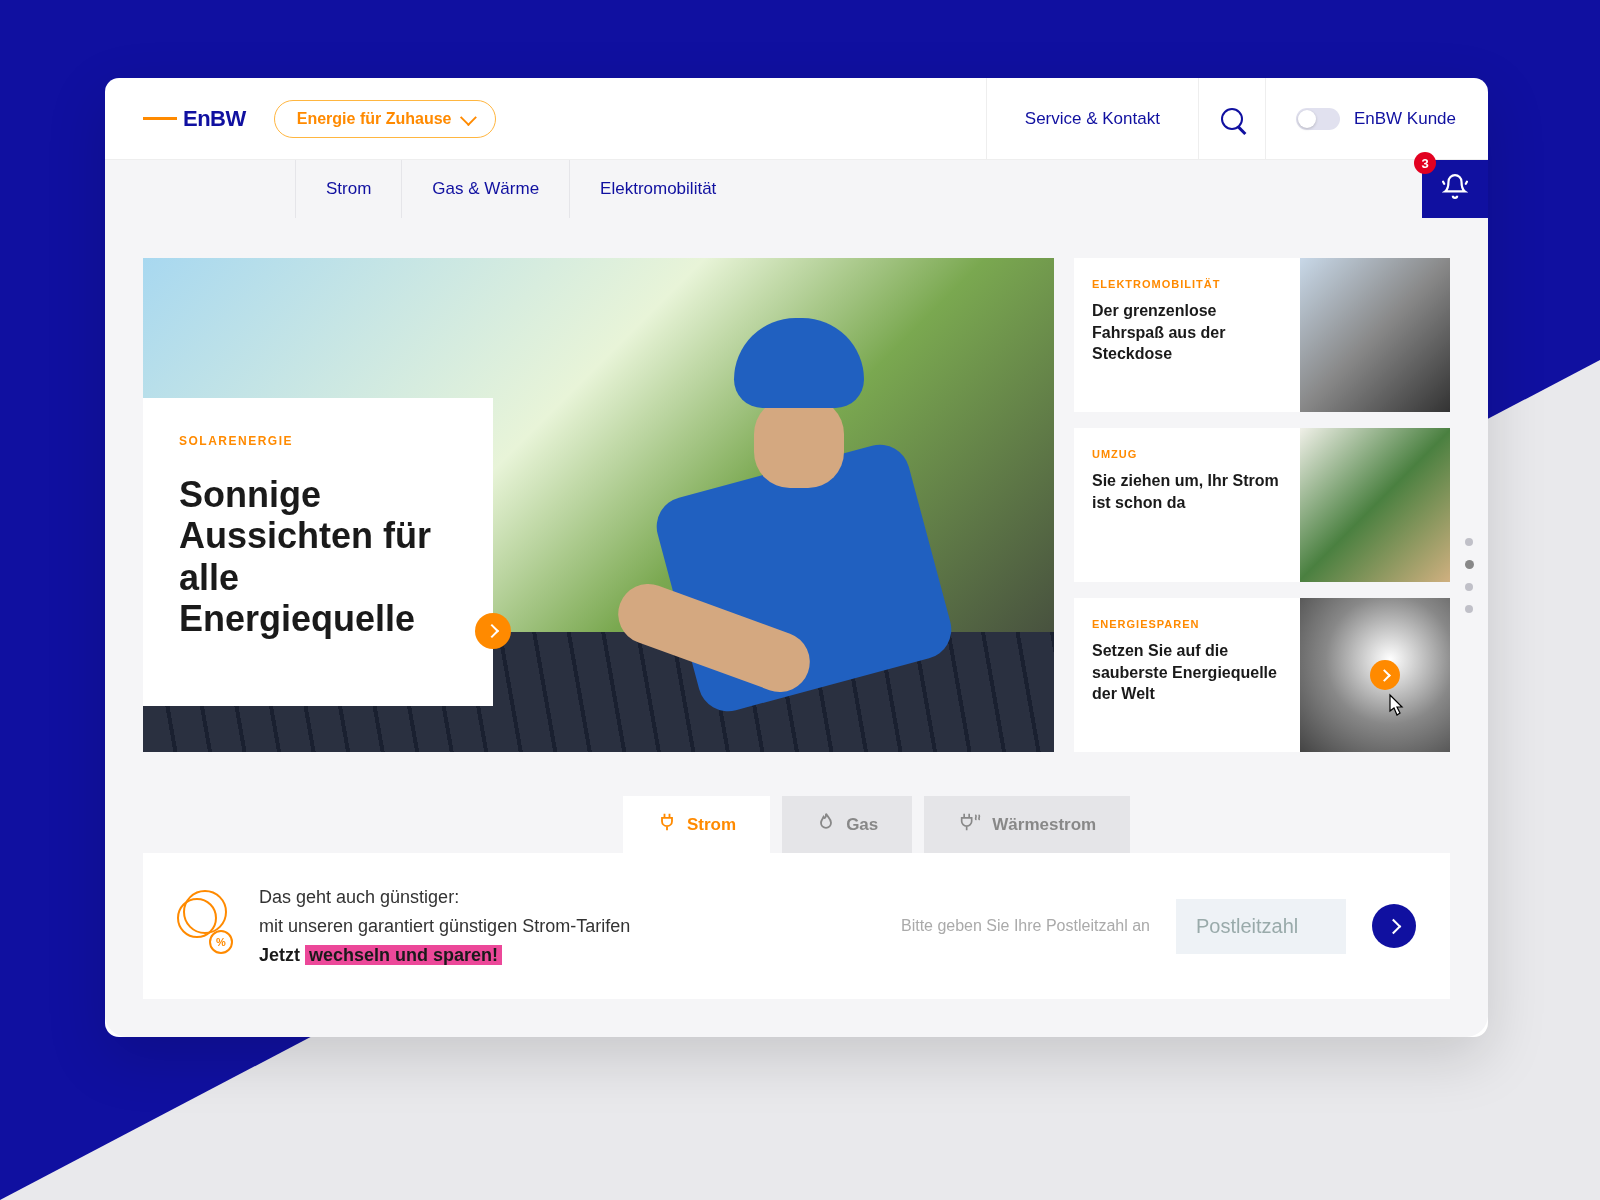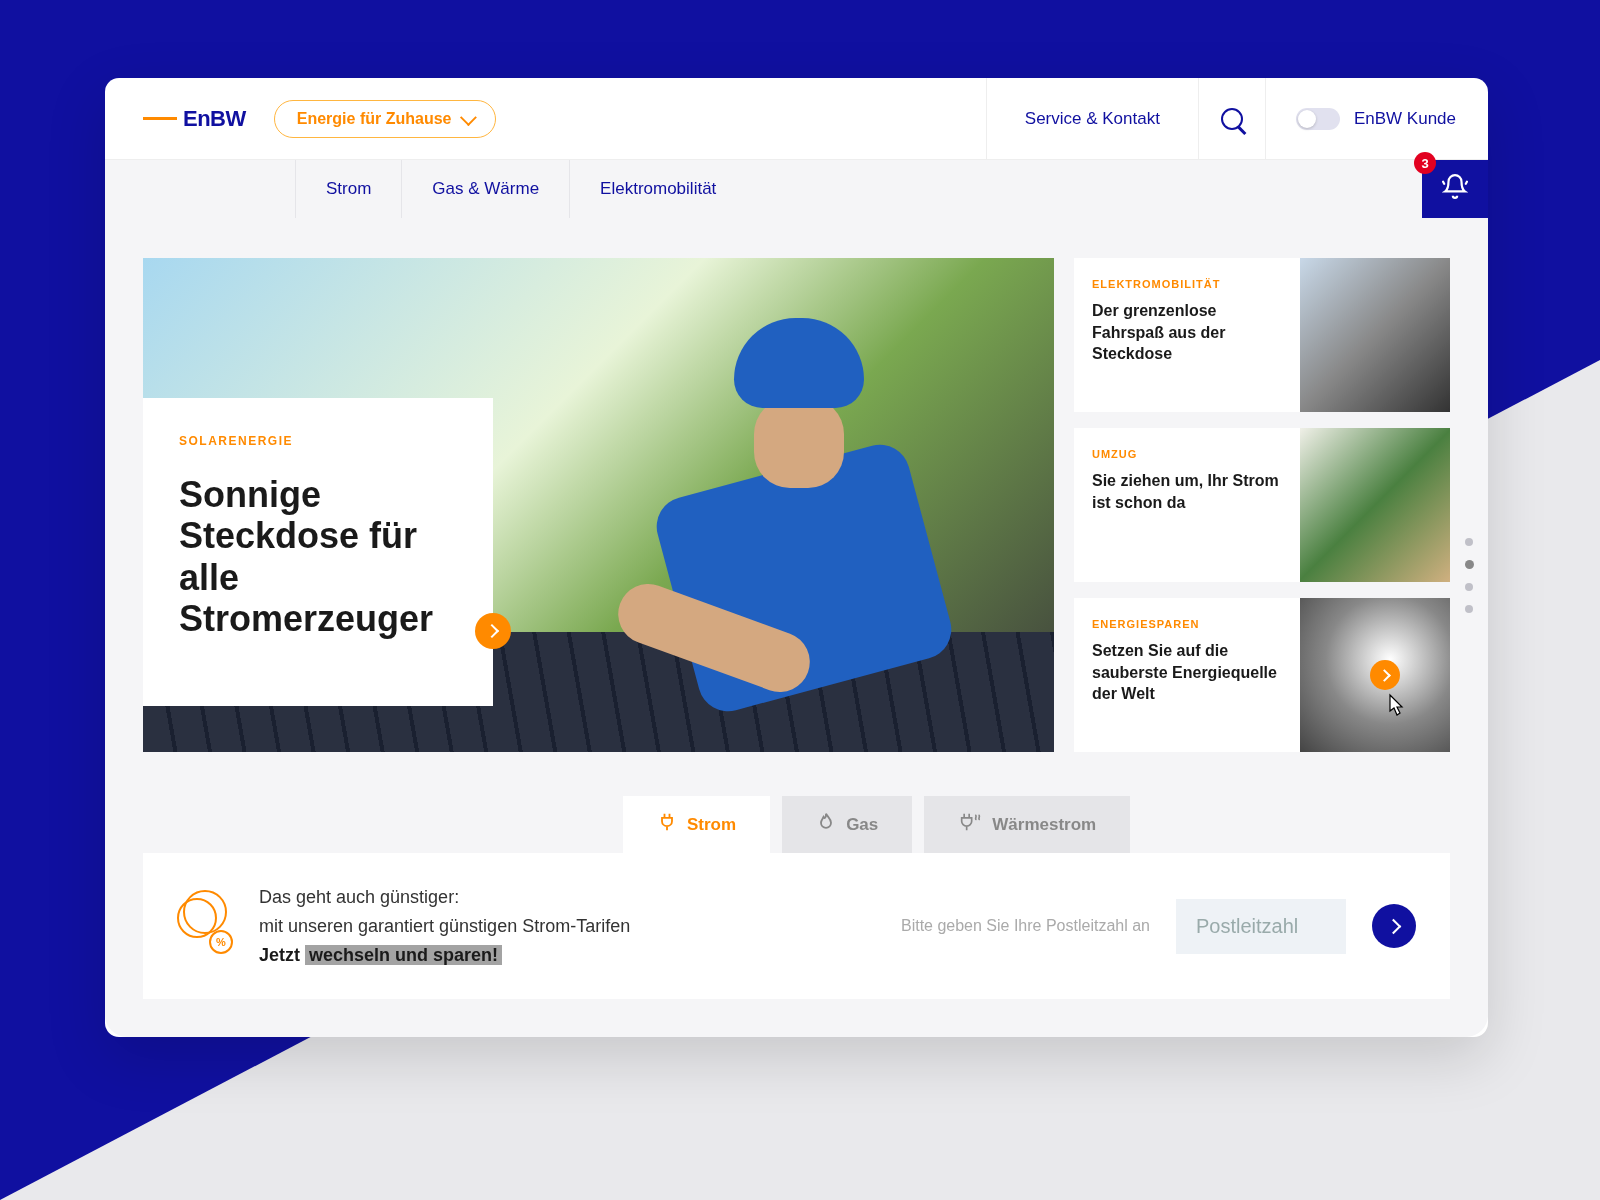--- a/index.html
+++ b/index.html
@@ -421,21 +421,21 @@
 }
 .promo-text {
   font-size: 18px;
   line-height: 1.6;
   color: #333;
 }
 .promo-cta {
   font-weight: 800;
   color: #1a1a1a;
 }
-.promo-cta .hl { background: #a3a3a3; padding: 0 4px; }
+.promo-cta .hl { background: #ec4899; padding: 0 4px; }
 .promo-spacer { flex: 1; }
 .promo-label {
   color: #aaa;
   font-size: 16px;
   text-align: center;
 }
 .plz-input {
   background: #eef2f6;
   border: none;
   padding: 16px 20px;
@@ -514,21 +514,21 @@
           <div class="panel-lines"></div>
           <div class="worker">
             <div class="body"></div>
             <div class="arm"></div>
             <div class="face"></div>
             <div class="helmet"></div>
           </div>
         </div>
         <div class="hero-card">
           <div class="eyebrow">SOLARENERGIE</div>
-          <div class="hero-title">Sonnige Steckdose für alle Stromerzeuger</div>
+          <div class="hero-title">Sonnige Aussichten für alle Energiequelle</div>
           <div class="arrow-btn"></div>
         </div>
       </div>
 
       <div class="side-cards">
         <div class="side-card">
           <div class="side-card-text">
             <div class="side-eyebrow">ELEKTROMOBILITÄT</div>
             <div class="side-title">Der grenzenlose Fahrspaß aus der Steckdose</div>
           </div>

